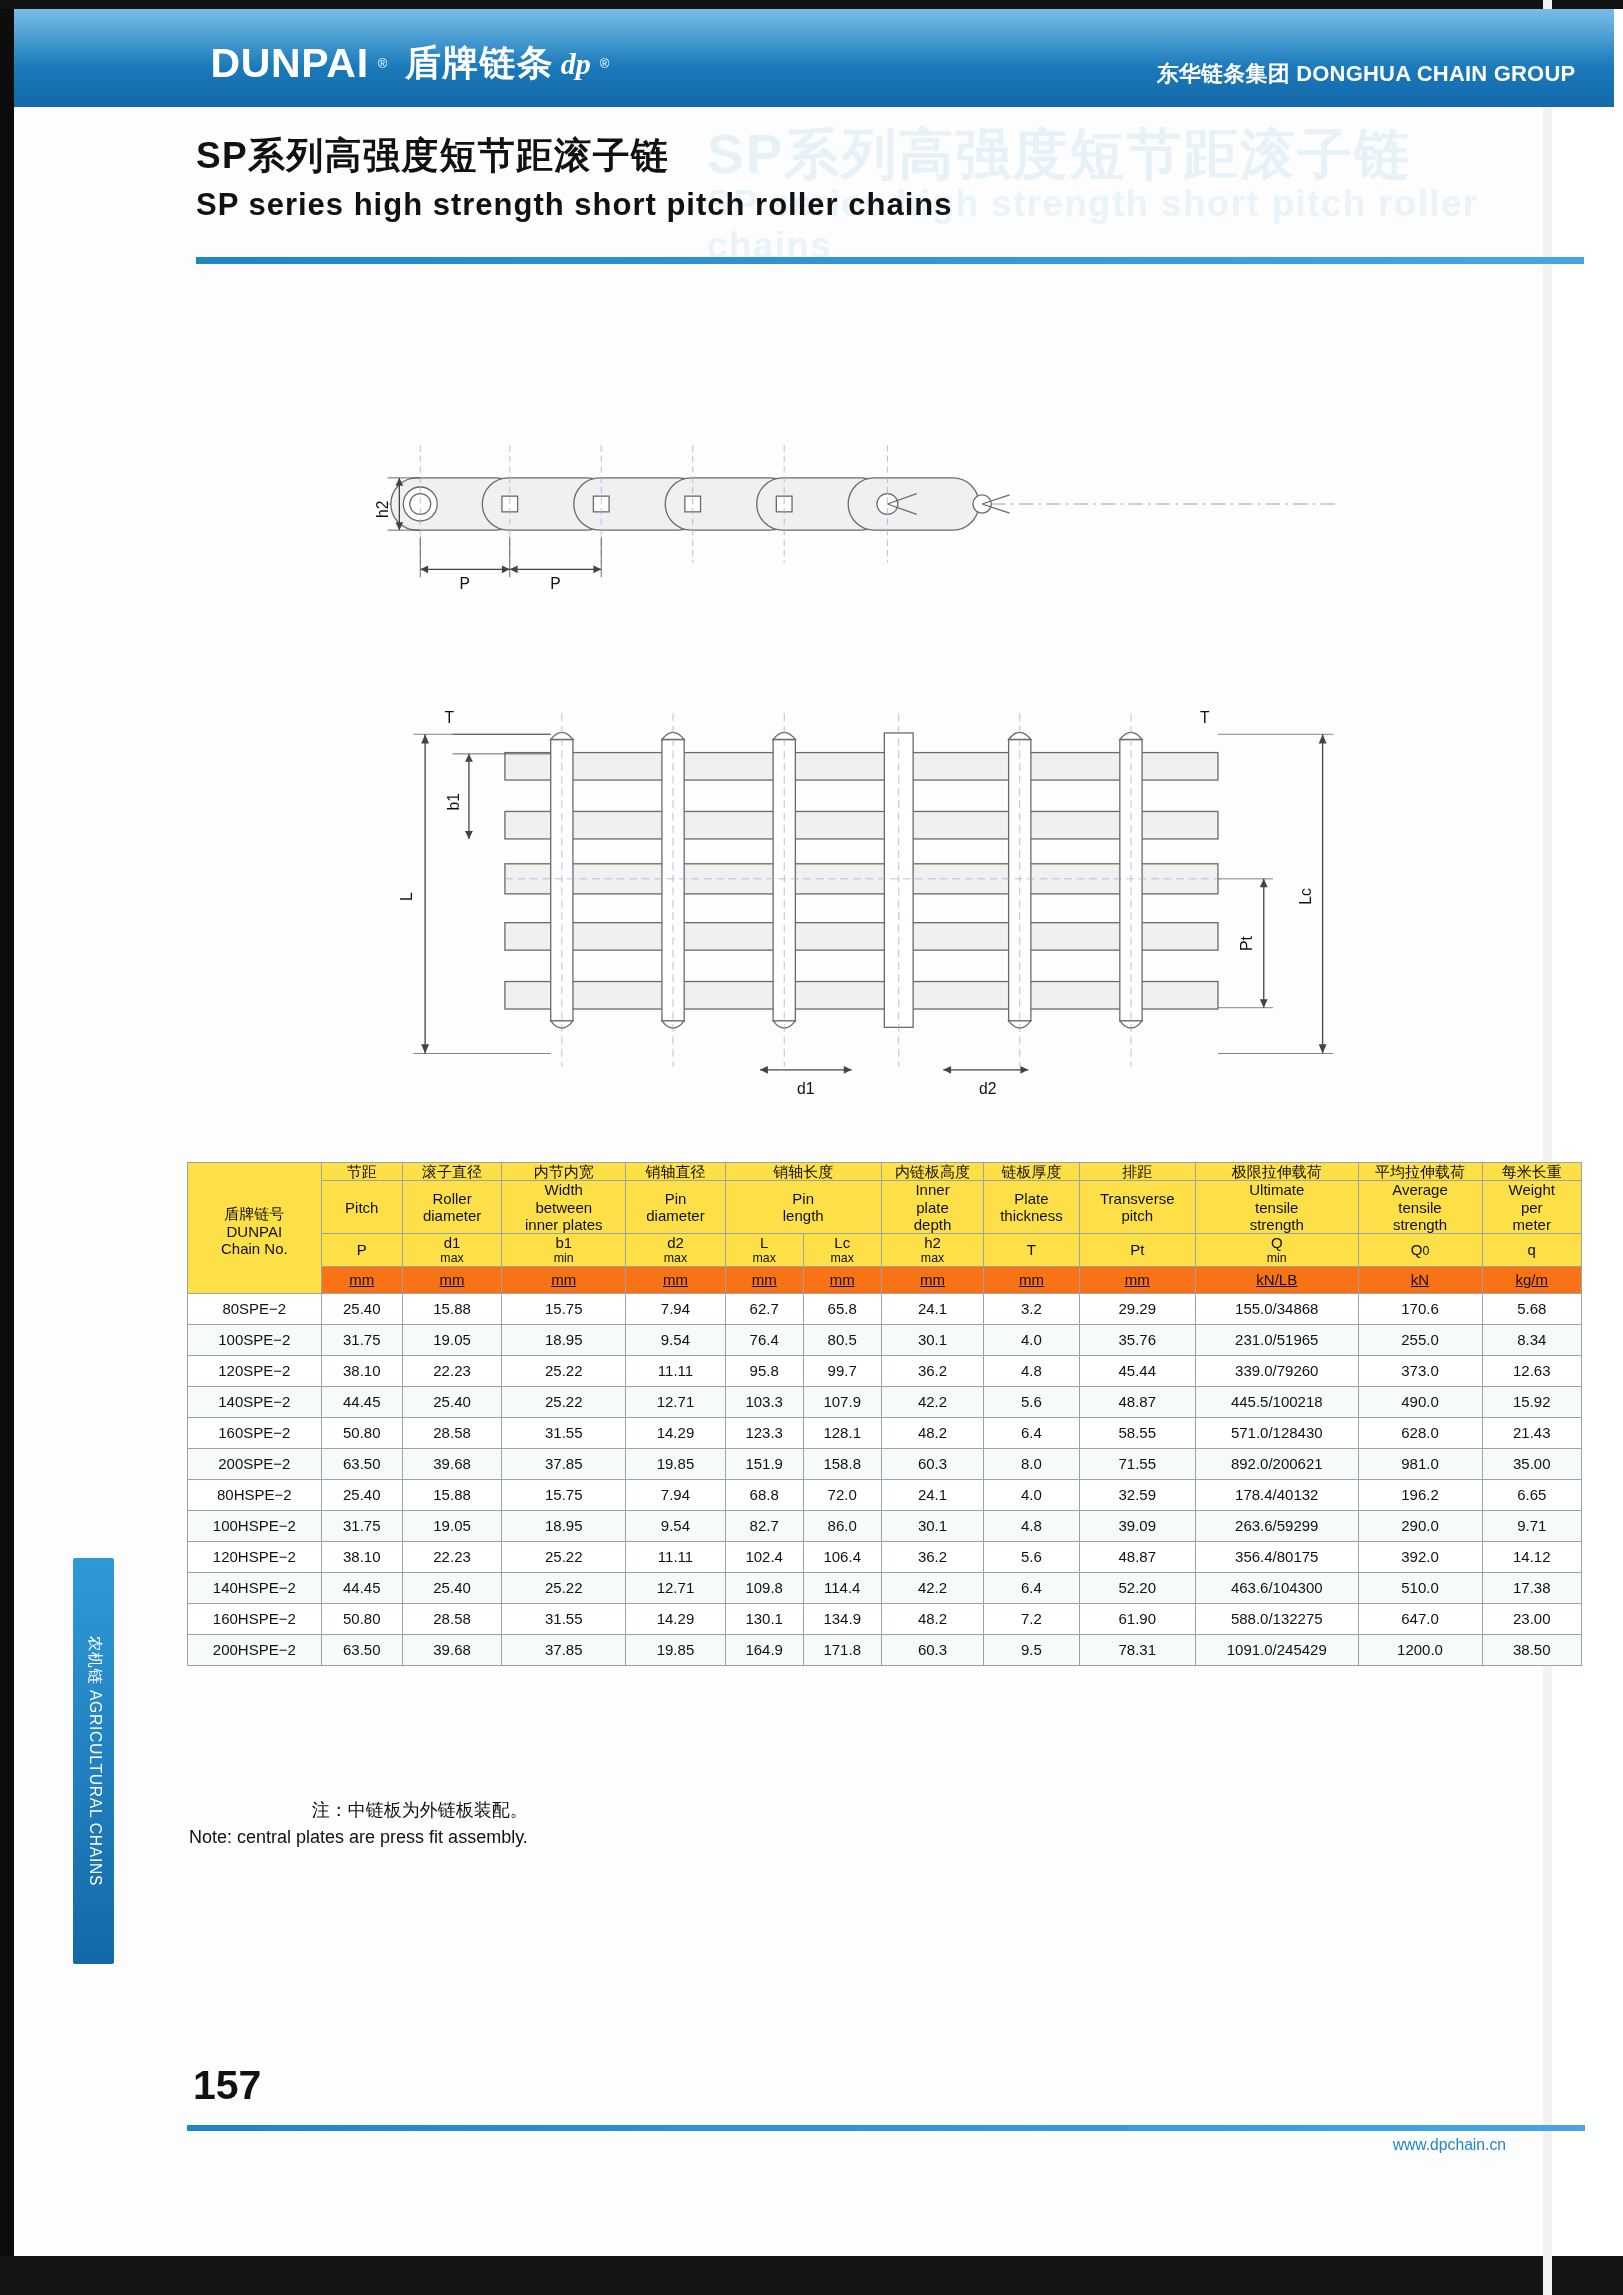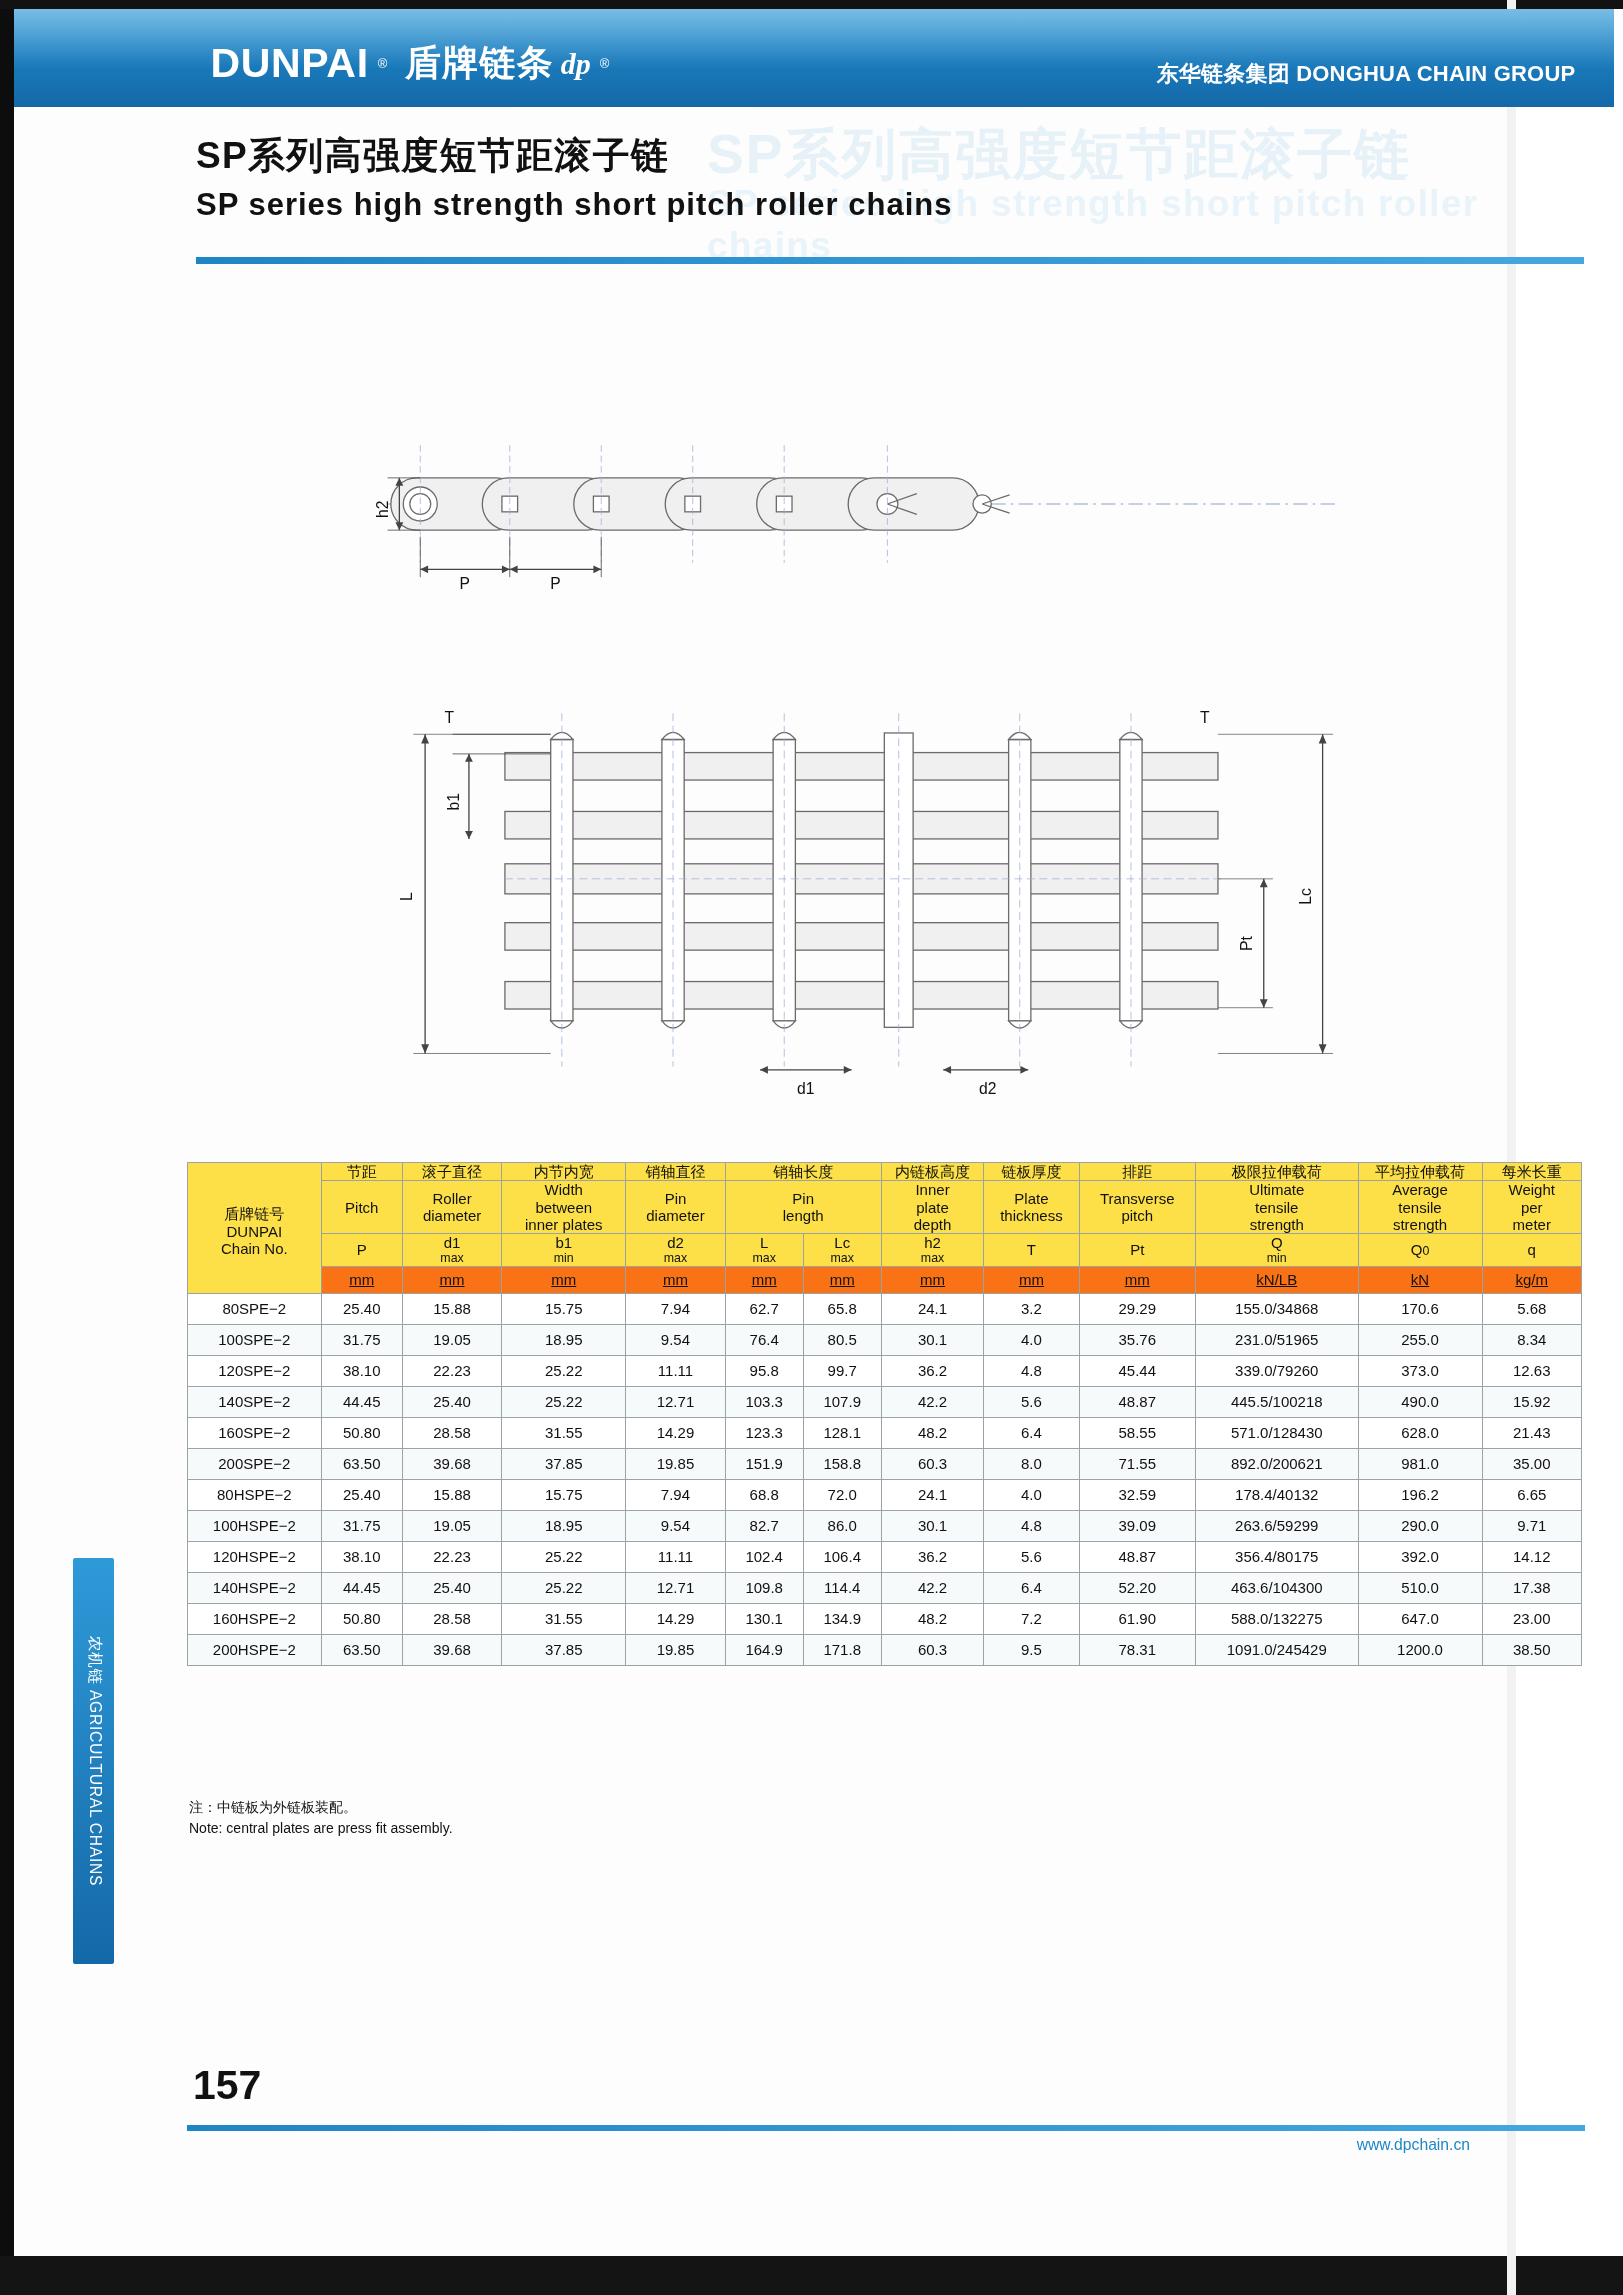--- a/index.html
+++ b/index.html
@@ -6,20 +6,21 @@
   body{
     width:1624px;height:2295px;
     background:#ffffff;
     font-family:"Liberation Sans", sans-serif;
     position:relative;
     overflow:hidden;
   }
   .page{
     position:absolute;left:0;top:0;width:1516px;height:2295px;
     background:#fdfdfd;
+    padding-left:36px;
   }
   
   .edge-left{position:absolute;left:0;top:0;width:14.4px;height:2295px;background:#0d0d0d;}
   .edge-top{position:absolute;left:0;top:0;width:1624px;height:9.2px;background:#121212;}
   .edge-bottom{position:absolute;left:0;bottom:0;width:1624px;height:39px;background:#141414;}
   .edge-right{position:absolute;right:0;top:0;width:9.2px;height:2295px;background:#f2f2f2;}
 
   
   .header{
     position:absolute;left:14.4px;top:9.2px;width:1600px;height:98px;
@@ -83,21 +84,21 @@
   .hdr-cn{font-size:15px;color:#111;display:block;margin-top:7px;}
   .hdr-en{font-size:15px;color:#111;display:block;}
   .hdr-sym{font-size:15px;display:block;}
   .sub{font-size:12.4px;}
   tbody td{height:30px;background:#ffffff;}
   tbody tr:nth-child(even) td{background:#f7fafb;}
   td.name{font-weight:normal;}
   .unitrow td,.unitrow th{background:#f97316;height:26px;text-decoration:underline;}
 
   .note{
-    position:absolute;left:189px;top:1797px;font-size:14px;color:#111;line-height:1.5;
+    position:absolute;left:189px;top:1797px;font-size:18px;color:#111;line-height:1.5;text-align:right;
   }
 
   
   .side-tab{
     position:absolute;left:73px;top:1558px;width:41px;height:406px;
     background:linear-gradient(180deg,#2f9ad8,#1468a8);
     border-radius:2px;
   }
   .side-tab span{
     position:absolute;left:50%;top:50%;

